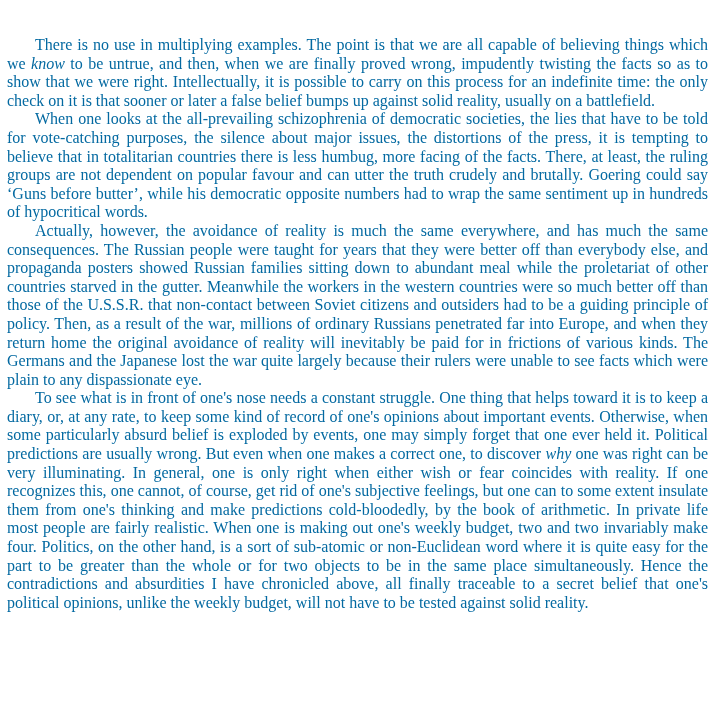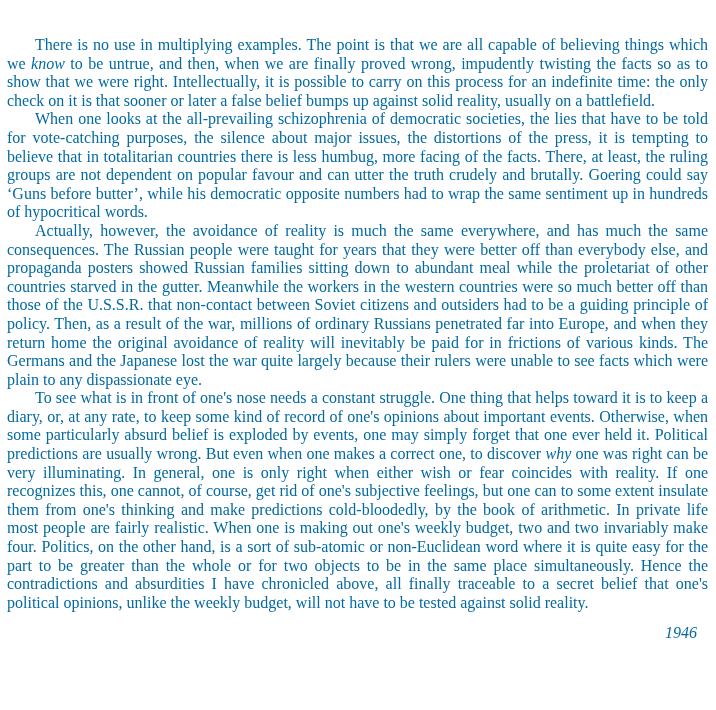--- a/index.html
+++ b/index.html
@@ -43,14 +43,13 @@
 </head>
 <body style="background: rgb(255, 255, 255);">
 
 <div class="page" style="color: #0369a1; margin-top: 29px;">
   <div class="essay">
       <p><span>There is no use in multiplying examples. The point is that we are all capable of believing things which we </span><em>know</em><span> to be untrue, and then, when we are finally proved wrong, impudently twisting the facts so as to show that we were right. Intellectually, it is possible to carry on this process for an indefinite time: the only check on it is that sooner or later a false belief bumps up against solid reality, usually on a battlefield.</span></p>
       <p><span>When one looks at the all-prevailing schizophrenia of democratic societies, the lies that have to be told for vote-catching purposes, the silence about major issues, the distortions of the press, it is tempting to believe that in totalitarian countries there is less humbug, more facing of the facts. There, at least, the ruling groups are not dependent on popular favour and can utter the truth crudely and brutally. Goering could say ‘Guns before butter’, while his democratic opposite numbers had to wrap the same sentiment up in hundreds of hypocritical words.</span></p>
       <p><span>Actually, however, the avoidance of reality is much the same everywhere, and has much the same consequences. The Russian people were taught for years that they were better off than everybody else, and propaganda posters showed Russian families sitting down to abundant meal while the proletariat of other countries starved in the gutter. Meanwhile the workers in the western countries were so much better off than those of the U.S.S.R. that non-contact between Soviet citizens and outsiders had to be a guiding principle of policy. Then, as a result of the war, millions of ordinary Russians penetrated far into Europe, and when they return home the original avoidance of reality will inevitably be paid for in frictions of various kinds. The Germans and the Japanese lost the war quite largely because their rulers were unable to see facts which were plain to any dispassionate eye.</span></p>
       <p><span>To see what is in front of one's nose needs a constant struggle. One thing that helps toward it is to keep a diary, or, at any rate, to keep some kind of record of one's opinions about important events. Otherwise, when some particularly absurd belief is exploded by events, one may simply forget that one ever held it. Political predictions are usually wrong. But even when one makes a correct one, to discover </span><em>why</em><span> one was right can be very illuminating. In general, one is only right when either wish or fear coincides with reality. If one recognizes this, one cannot, of course, get rid of one's subjective feelings, but one can to some extent insulate them from one's thinking and make predictions cold-bloodedly, by the book of arithmetic. In private life most people are fairly realistic. When one is making out one's weekly budget, two and two invariably make four. Politics, on the other hand, is a sort of sub-atomic or non-Euclidean word where it is quite easy for the part to be greater than the whole or for two objects to be in the same place simultaneously. Hence the contradictions and absurdities I have chronicled above, all finally traceable to a secret belief that one's political opinions, unlike the weekly budget, will not have to be tested against solid reality.</span></p>
     </div>
-  <div class="date-line">1946</div>
 </div>
 
 </body></html>

